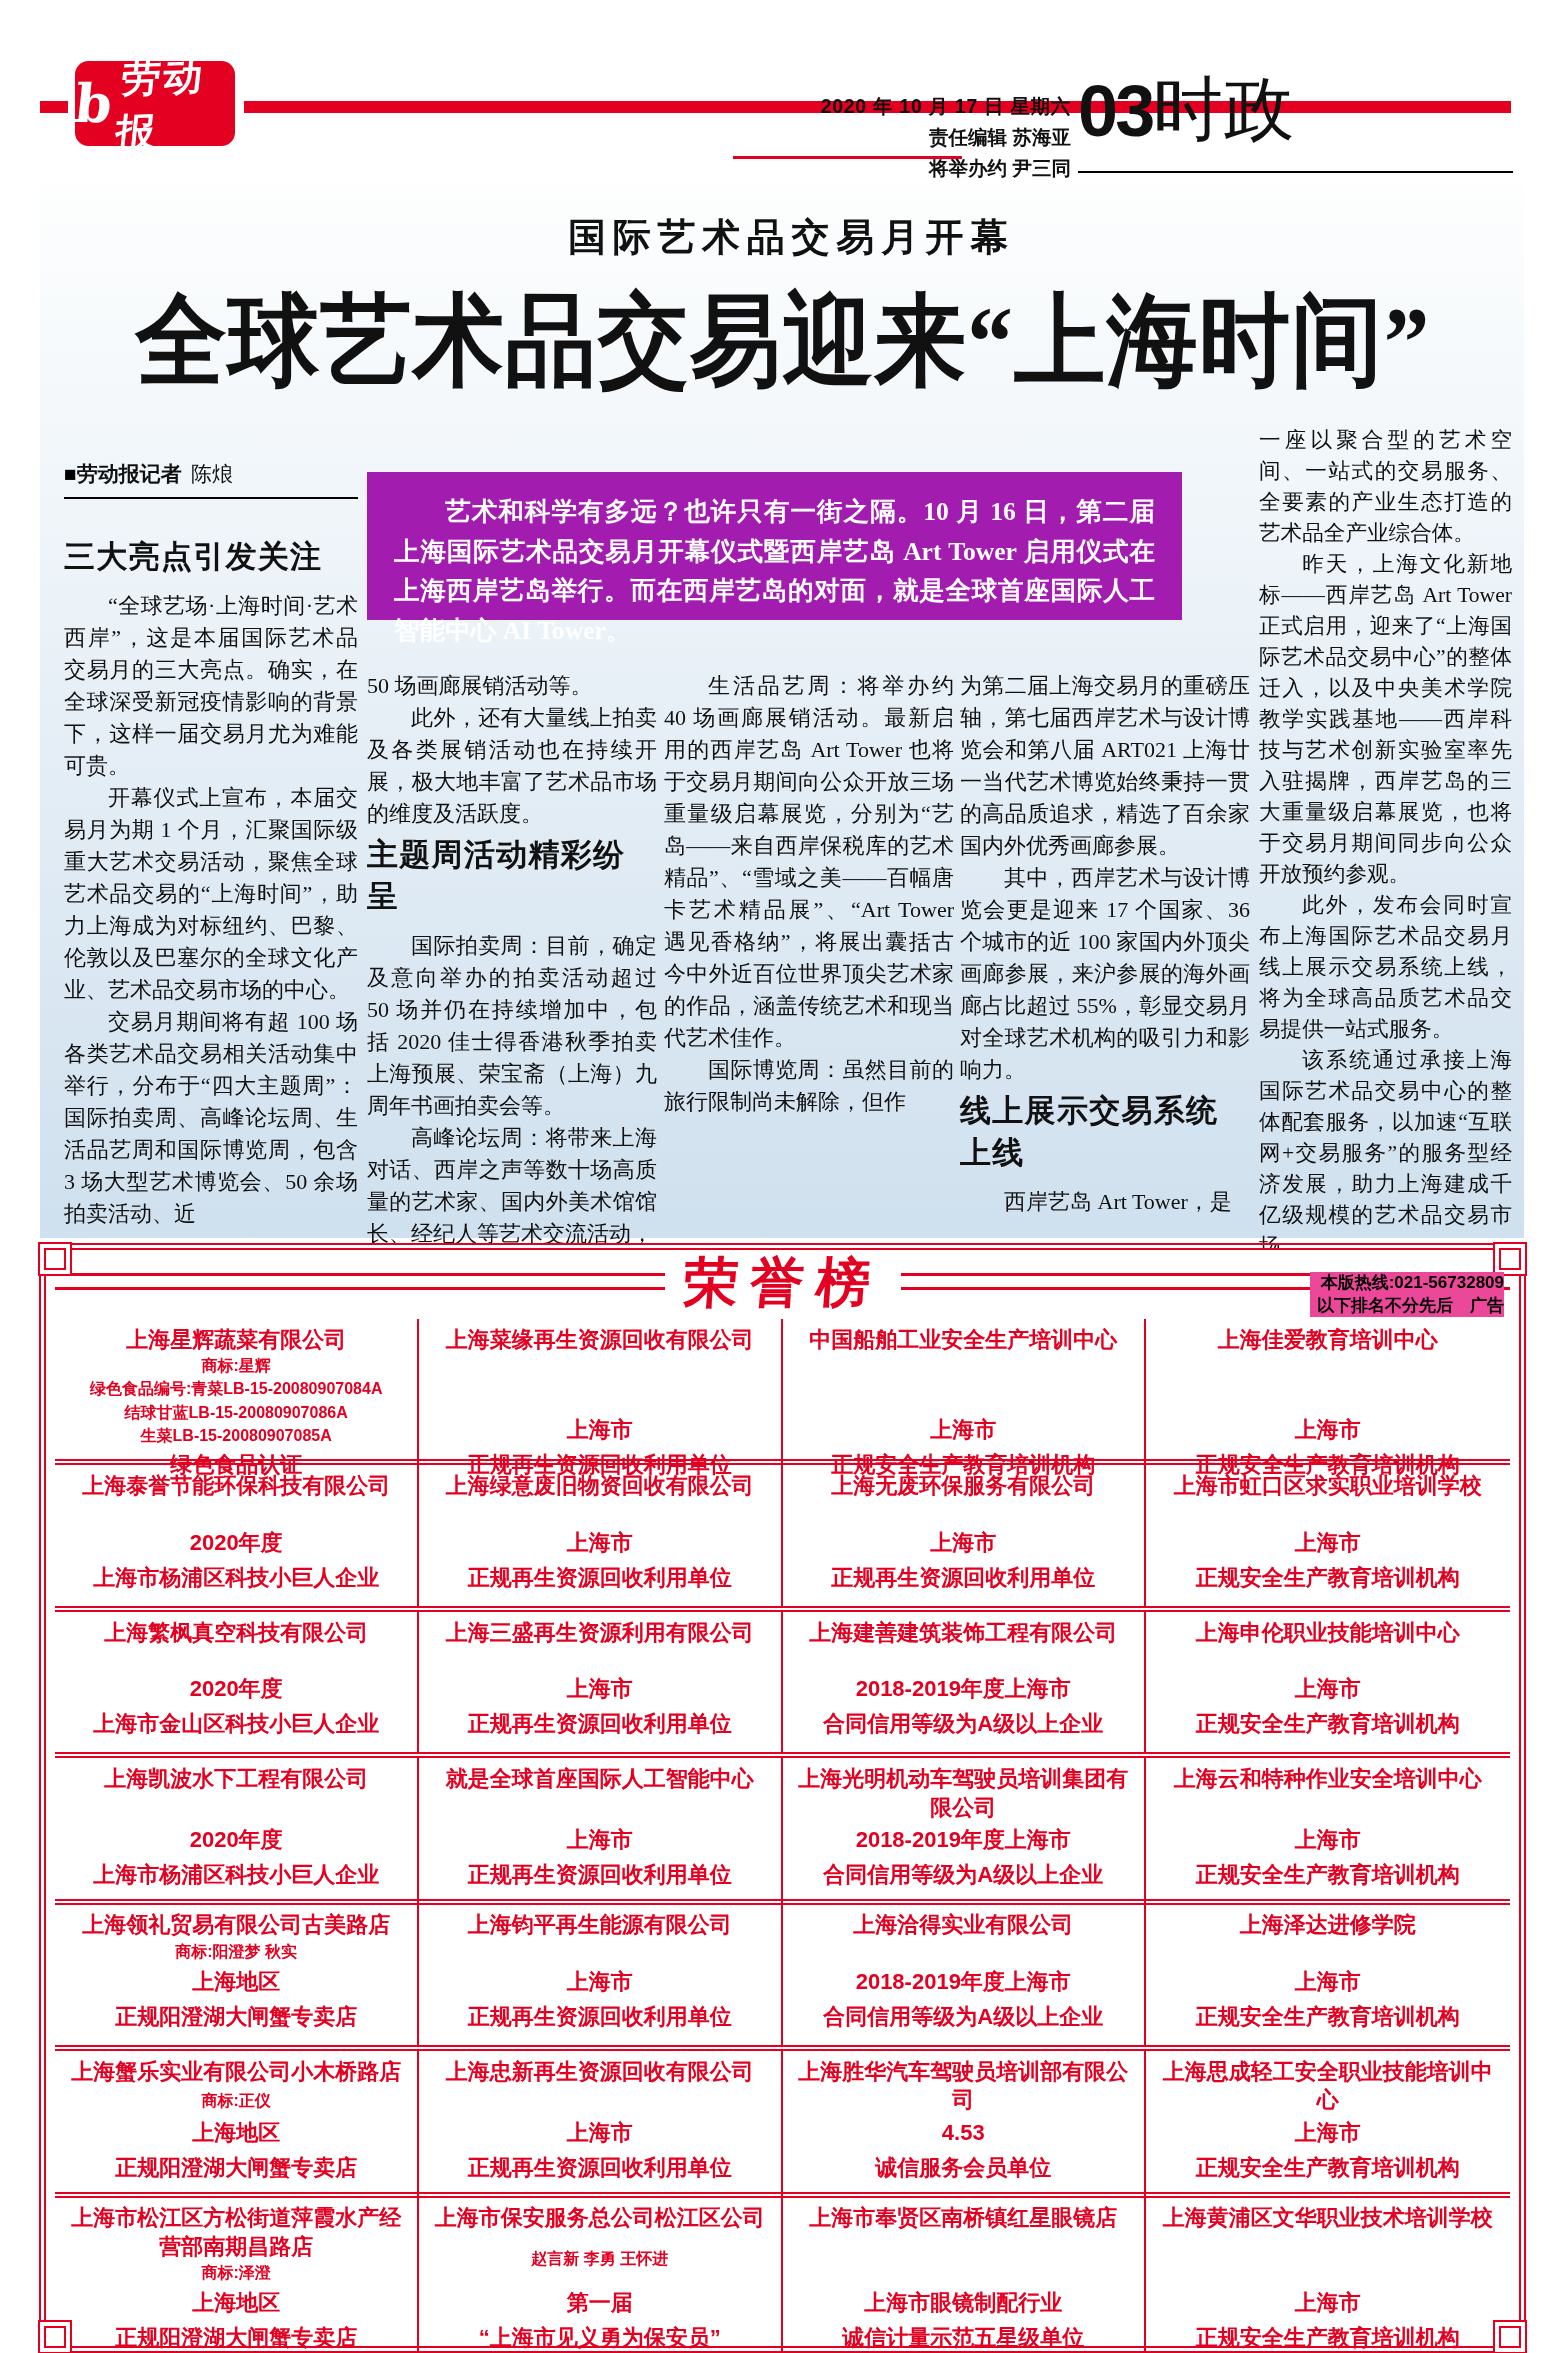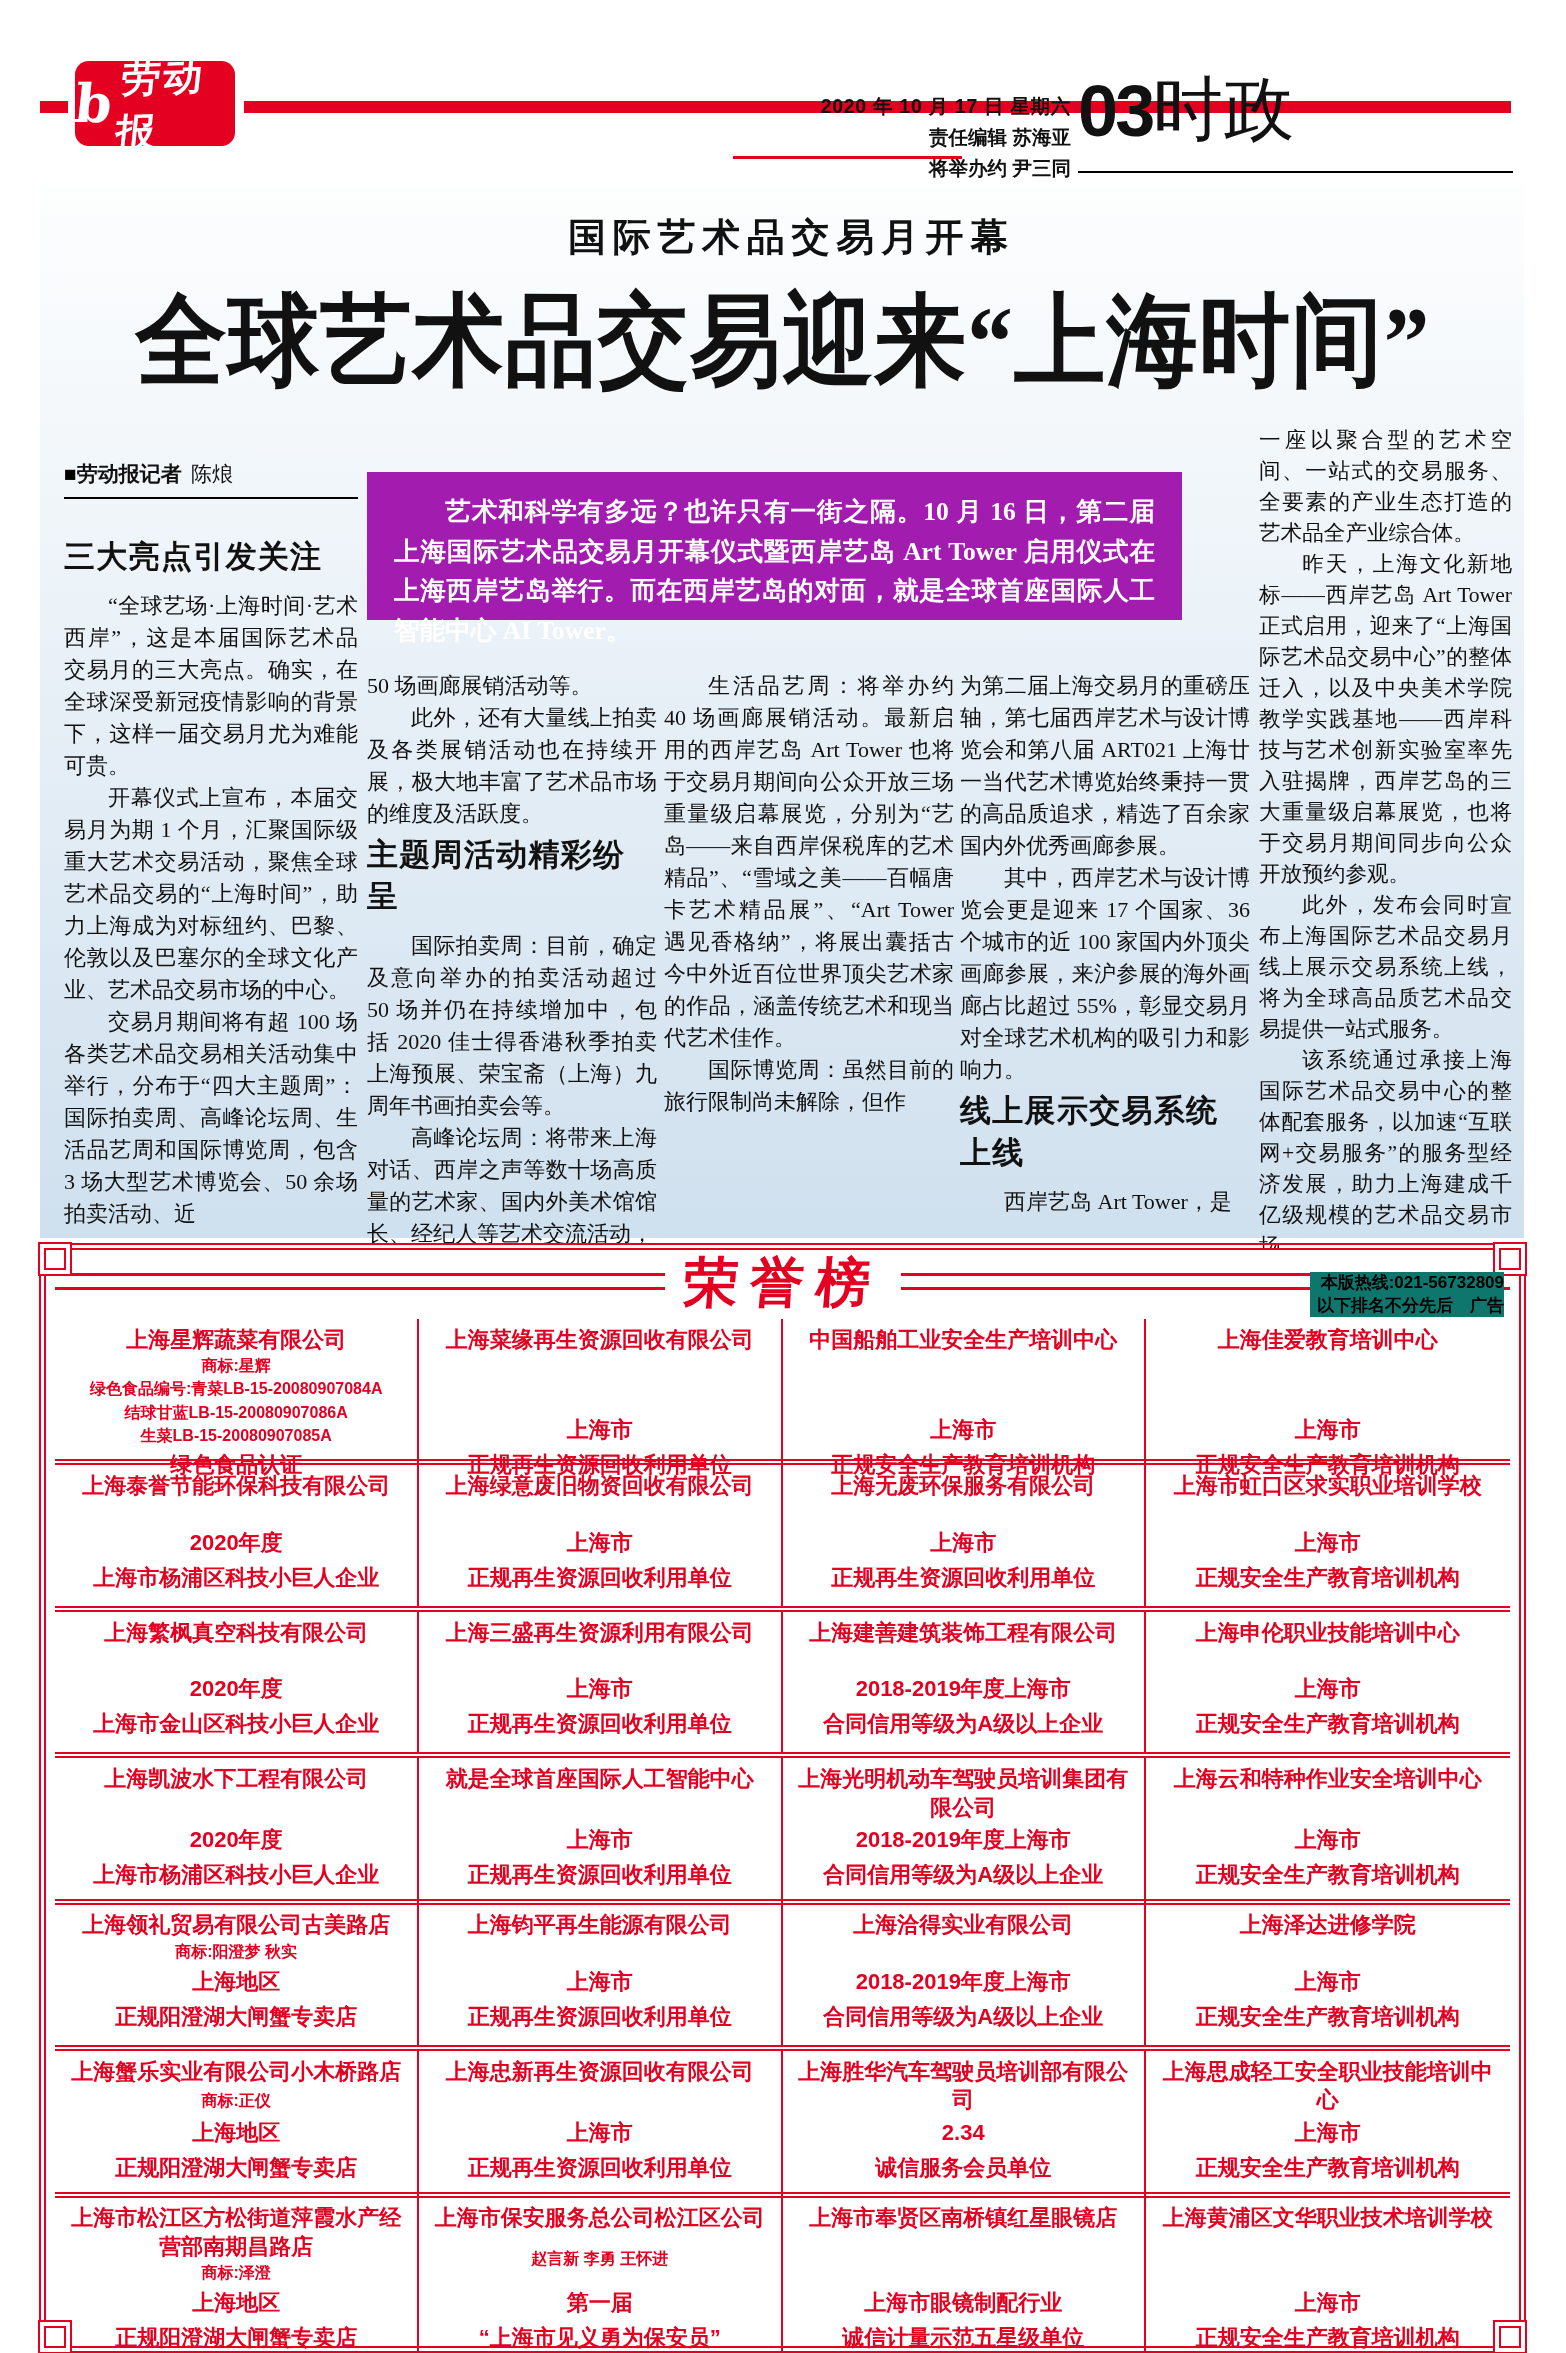--- a/index.html
+++ b/index.html
@@ -53,21 +53,21 @@
   #col5 p{font-size:21.6px;line-height:31px;}
 
   
   .honor{top:1248px;left:44px;width:1477px;height:1100px;border:2px solid #e30021;outline:2px solid #e30021;
     outline-offset:3.4px;box-sizing:border-box;background:#fff;}
   .hr-titlebar{position:absolute;top:5.4px;left:9.4px;right:9.4px;height:53px;display:flex;align-items:center;gap:19px;}
   .hr-dline{flex:1;height:10.8px;border-top:3.4px solid #e30021;border-bottom:3.4px solid #e30021;}
   .hr-title-text{color:#e30021;font-weight:bold;font-size:54px;letter-spacing:12px;line-height:1;
     font-family:"DejaVu Serif",serif;transform:skewX(-4deg);}
   .hr-info{position:absolute;top:21.6px;right:15px;text-align:right;font-family:"Liberation Sans",sans-serif;
-    font-weight:bold;font-size:17px;line-height:1.35;color:#000;z-index:3;background:#0f766e;padding-left:6.7px;}
+    font-weight:bold;font-size:17px;line-height:1.35;color:#000;z-index:3;background:#ec4899;padding-left:6.7px;}
   .corner{position:absolute;width:30px;height:30px;border:2.7px solid #e30021;background:#fff;z-index:2;}
   .corner::after{content:"";position:absolute;inset:4px;border:2px solid #e30021;}
   .c-tl{top:-8px;left:-8px;} .c-tr{top:-8px;right:-8px;}
   .c-bl{bottom:-8px;left:-8px;} .c-br{bottom:-8px;right:-8px;}
   #hr-table{position:absolute;top:69px;left:9.4px;right:9.4px;bottom:8px;display:flex;flex-direction:column;}
   .hr-row{flex:1;display:grid;grid-template-columns:repeat(4,1fr);border-bottom:6px double #e30021;min-height:0;}
   .hr-row:last-child{border-bottom:none;}
   .hr-cell{border-right:2px solid #e30021;padding:6.7px 9.4px;display:flex;flex-direction:column;
     justify-content:space-between;align-items:center;text-align:center;color:#e30021;
     font-family:"Liberation Sans",sans-serif;min-width:0;}
@@ -323,21 +323,21 @@
   <div class="hr-cell">
     <div class="hr-title">上海忠新再生资源回收有限公司</div>
 
     <div class="hr-award">上海市
 正规再生资源回收利用单位</div>
   </div>
 
   <div class="hr-cell">
     <div class="hr-title">上海胜华汽车驾驶员培训部有限公司</div>
 
-    <div class="hr-award">2.34
+    <div class="hr-award">4.53
 诚信服务会员单位</div>
   </div>
 
   <div class="hr-cell">
     <div class="hr-title">上海思成轻工安全职业技能培训中心</div>
 
     <div class="hr-award">上海市
 正规安全生产教育培训机构</div>
   </div>
 </div>

